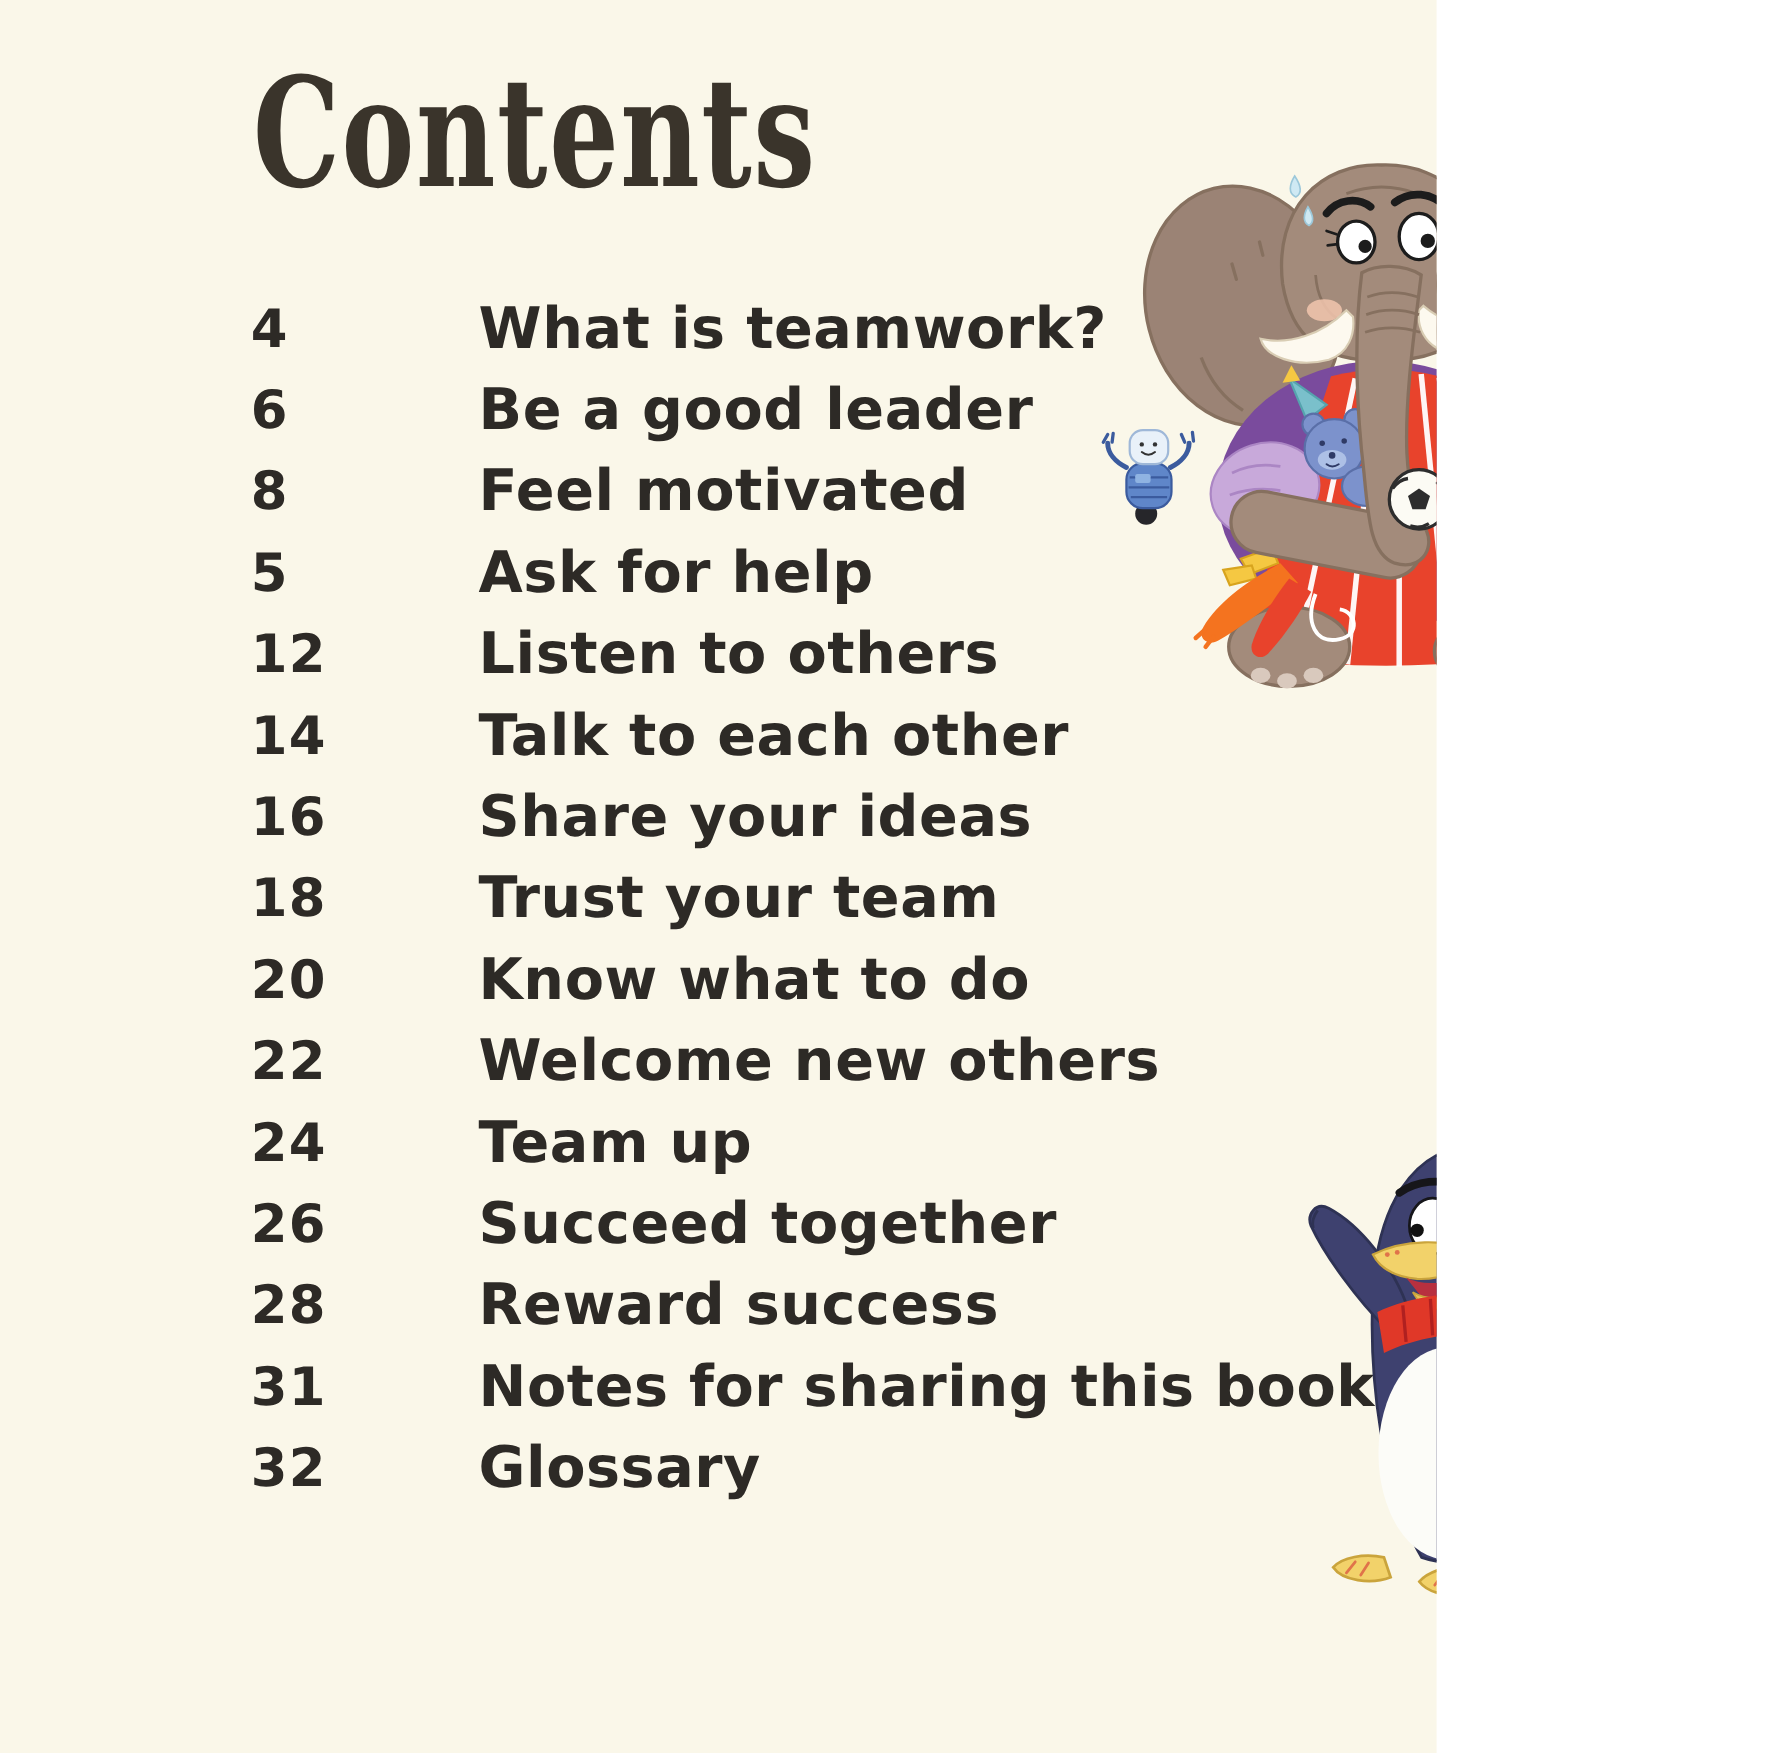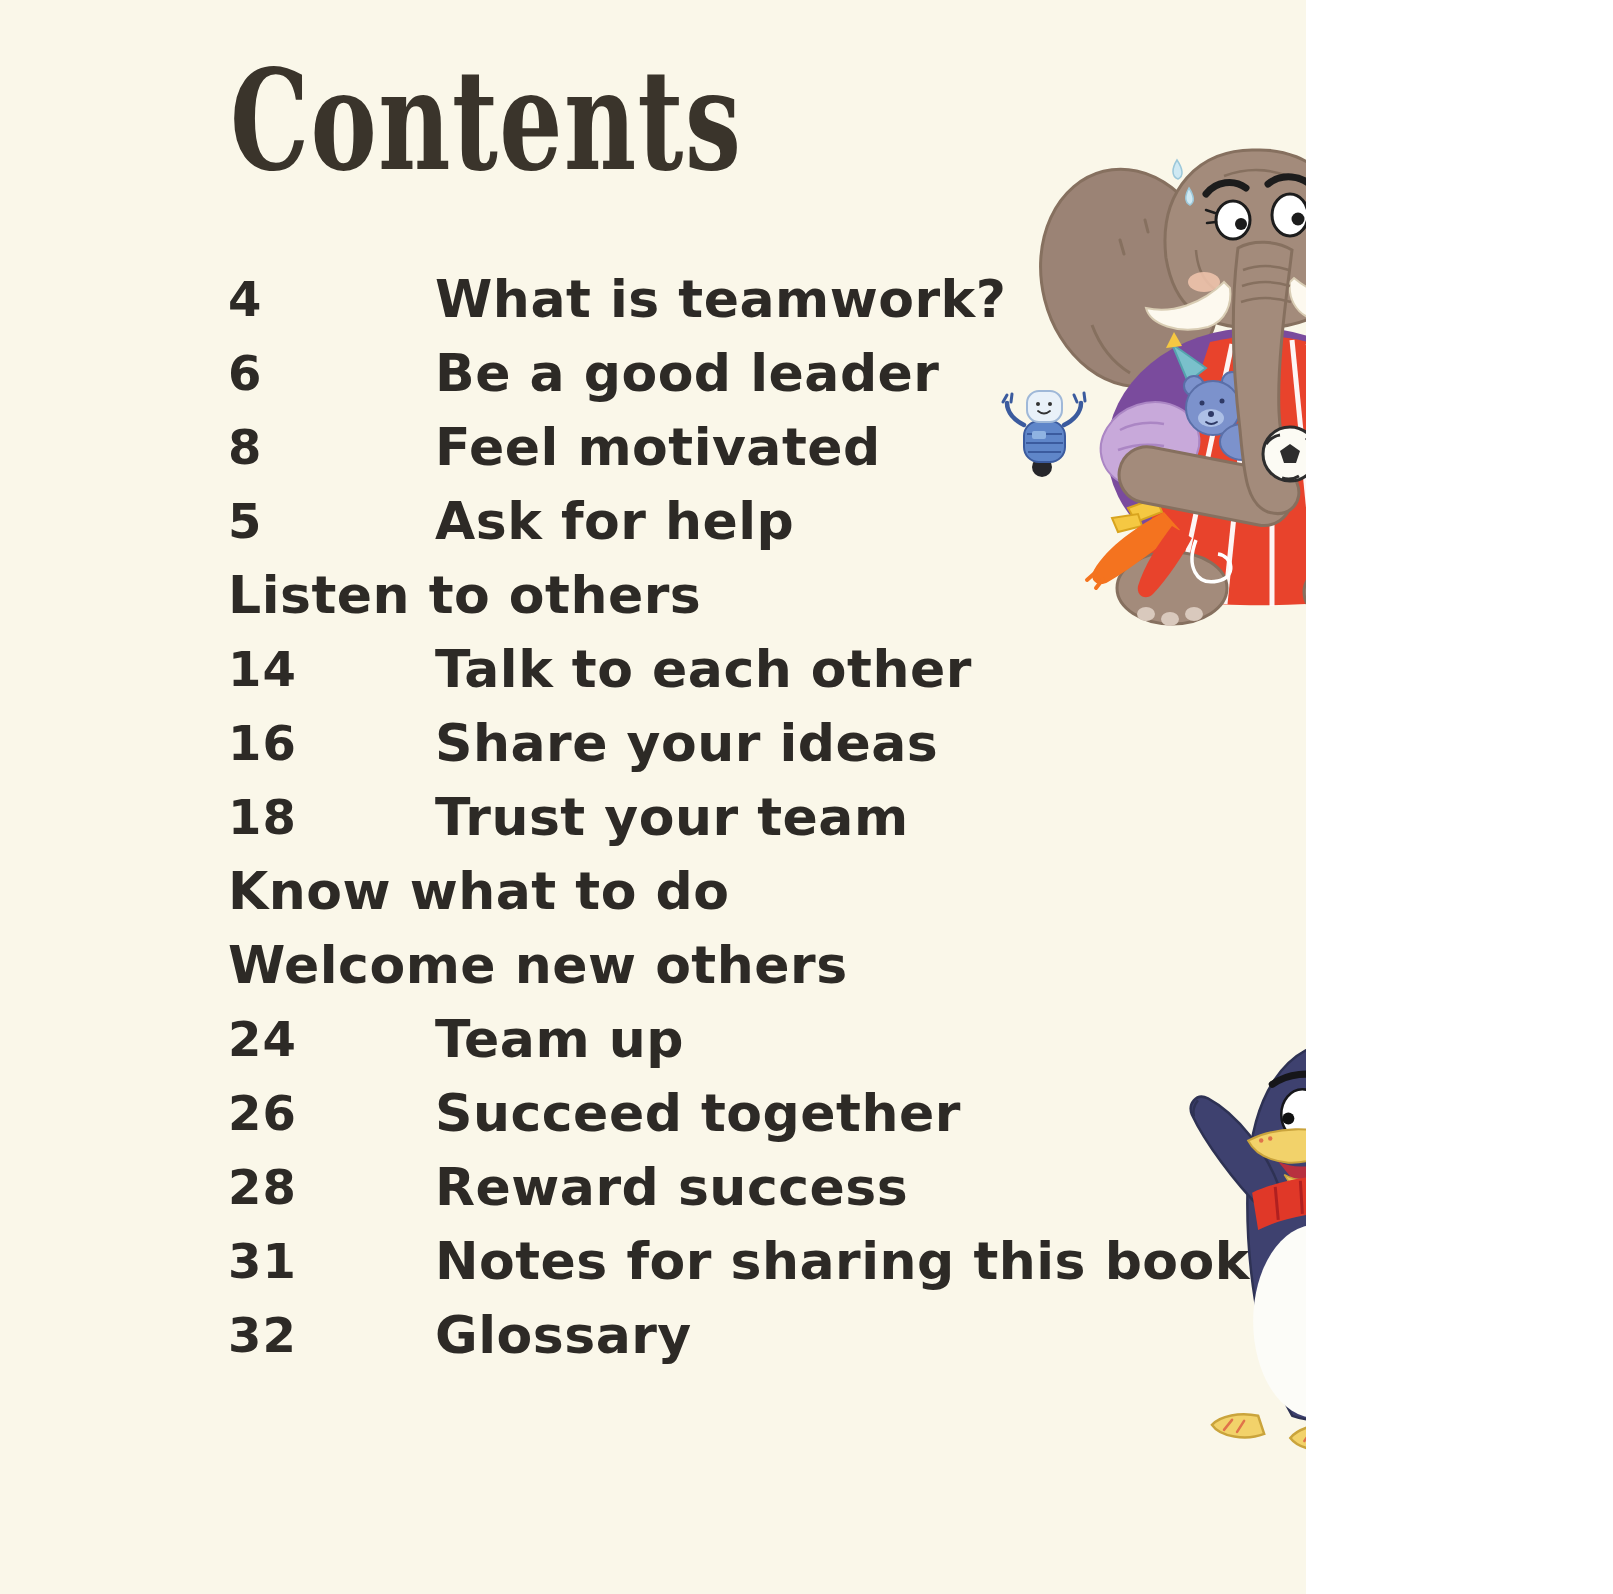--- a/index.html
+++ b/index.html
@@ -86,38 +86,41 @@
     </div>
     <div class="toc-row">
       <span class="toc-num">8</span>
       <span class="toc-title">Feel motivated</span>
     </div>
     <div class="toc-row">
       <span class="toc-num">5</span>
       <span class="toc-title">Ask for help</span>
     </div>
     <div class="toc-row">
+      <span class="toc-num">12</span>
       <span class="toc-title">Listen to others</span>
     </div>
     <div class="toc-row">
       <span class="toc-num">14</span>
       <span class="toc-title">Talk to each other</span>
     </div>
     <div class="toc-row">
       <span class="toc-num">16</span>
       <span class="toc-title">Share your ideas</span>
     </div>
     <div class="toc-row">
       <span class="toc-num">18</span>
       <span class="toc-title">Trust your team</span>
     </div>
     <div class="toc-row">
+      <span class="toc-num">20</span>
       <span class="toc-title">Know what to do</span>
     </div>
     <div class="toc-row">
+      <span class="toc-num">22</span>
       <span class="toc-title">Welcome new others</span>
     </div>
     <div class="toc-row">
       <span class="toc-num">24</span>
       <span class="toc-title">Team up</span>
     </div>
     <div class="toc-row">
       <span class="toc-num">26</span>
       <span class="toc-title">Succeed together</span>
     </div>

